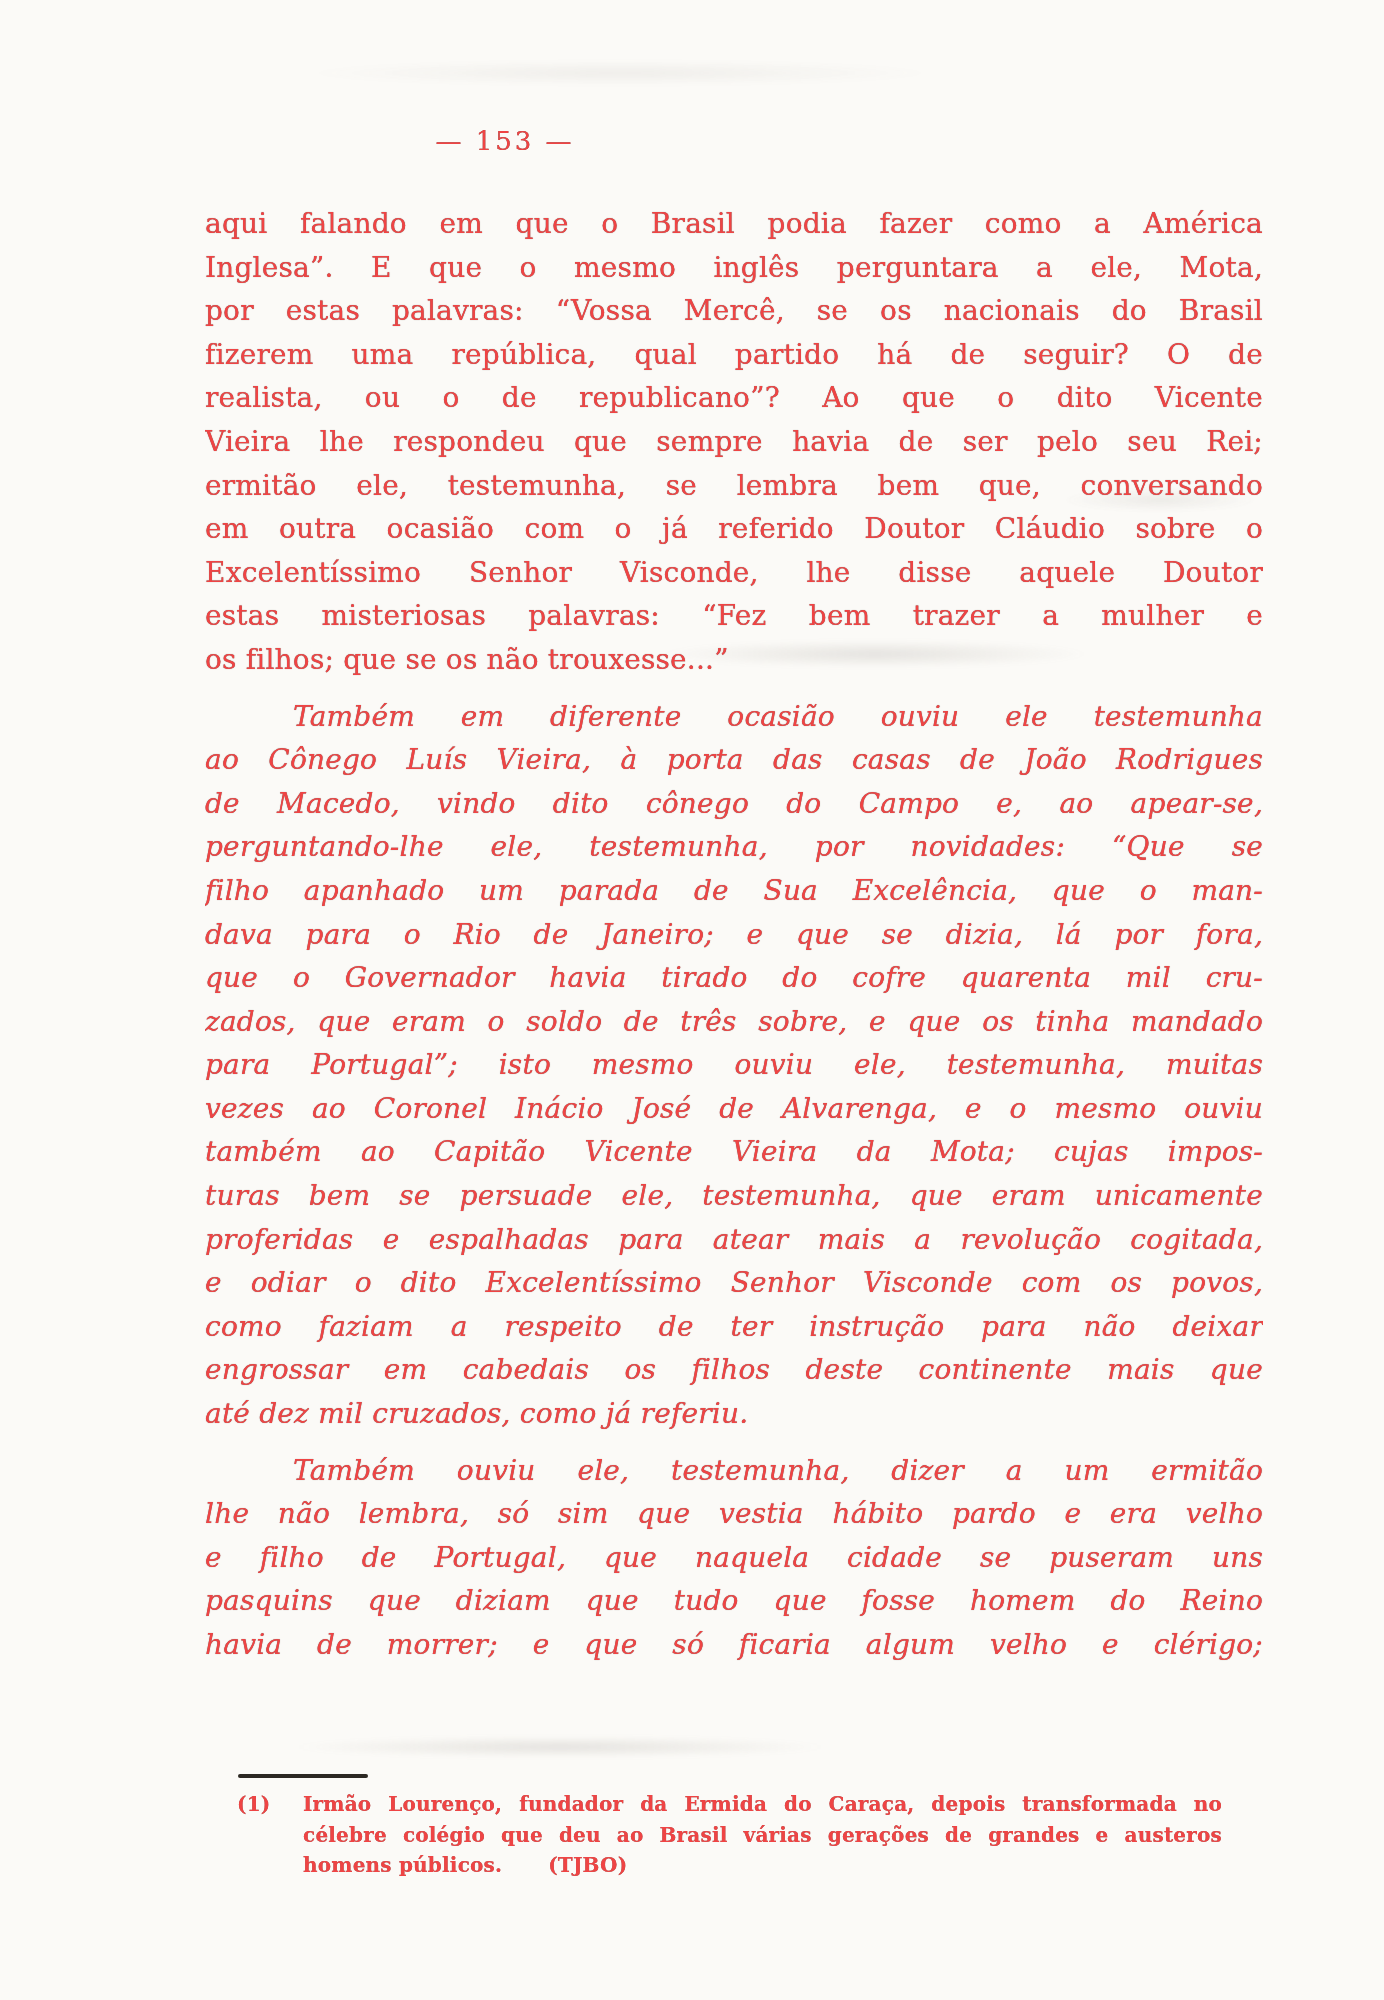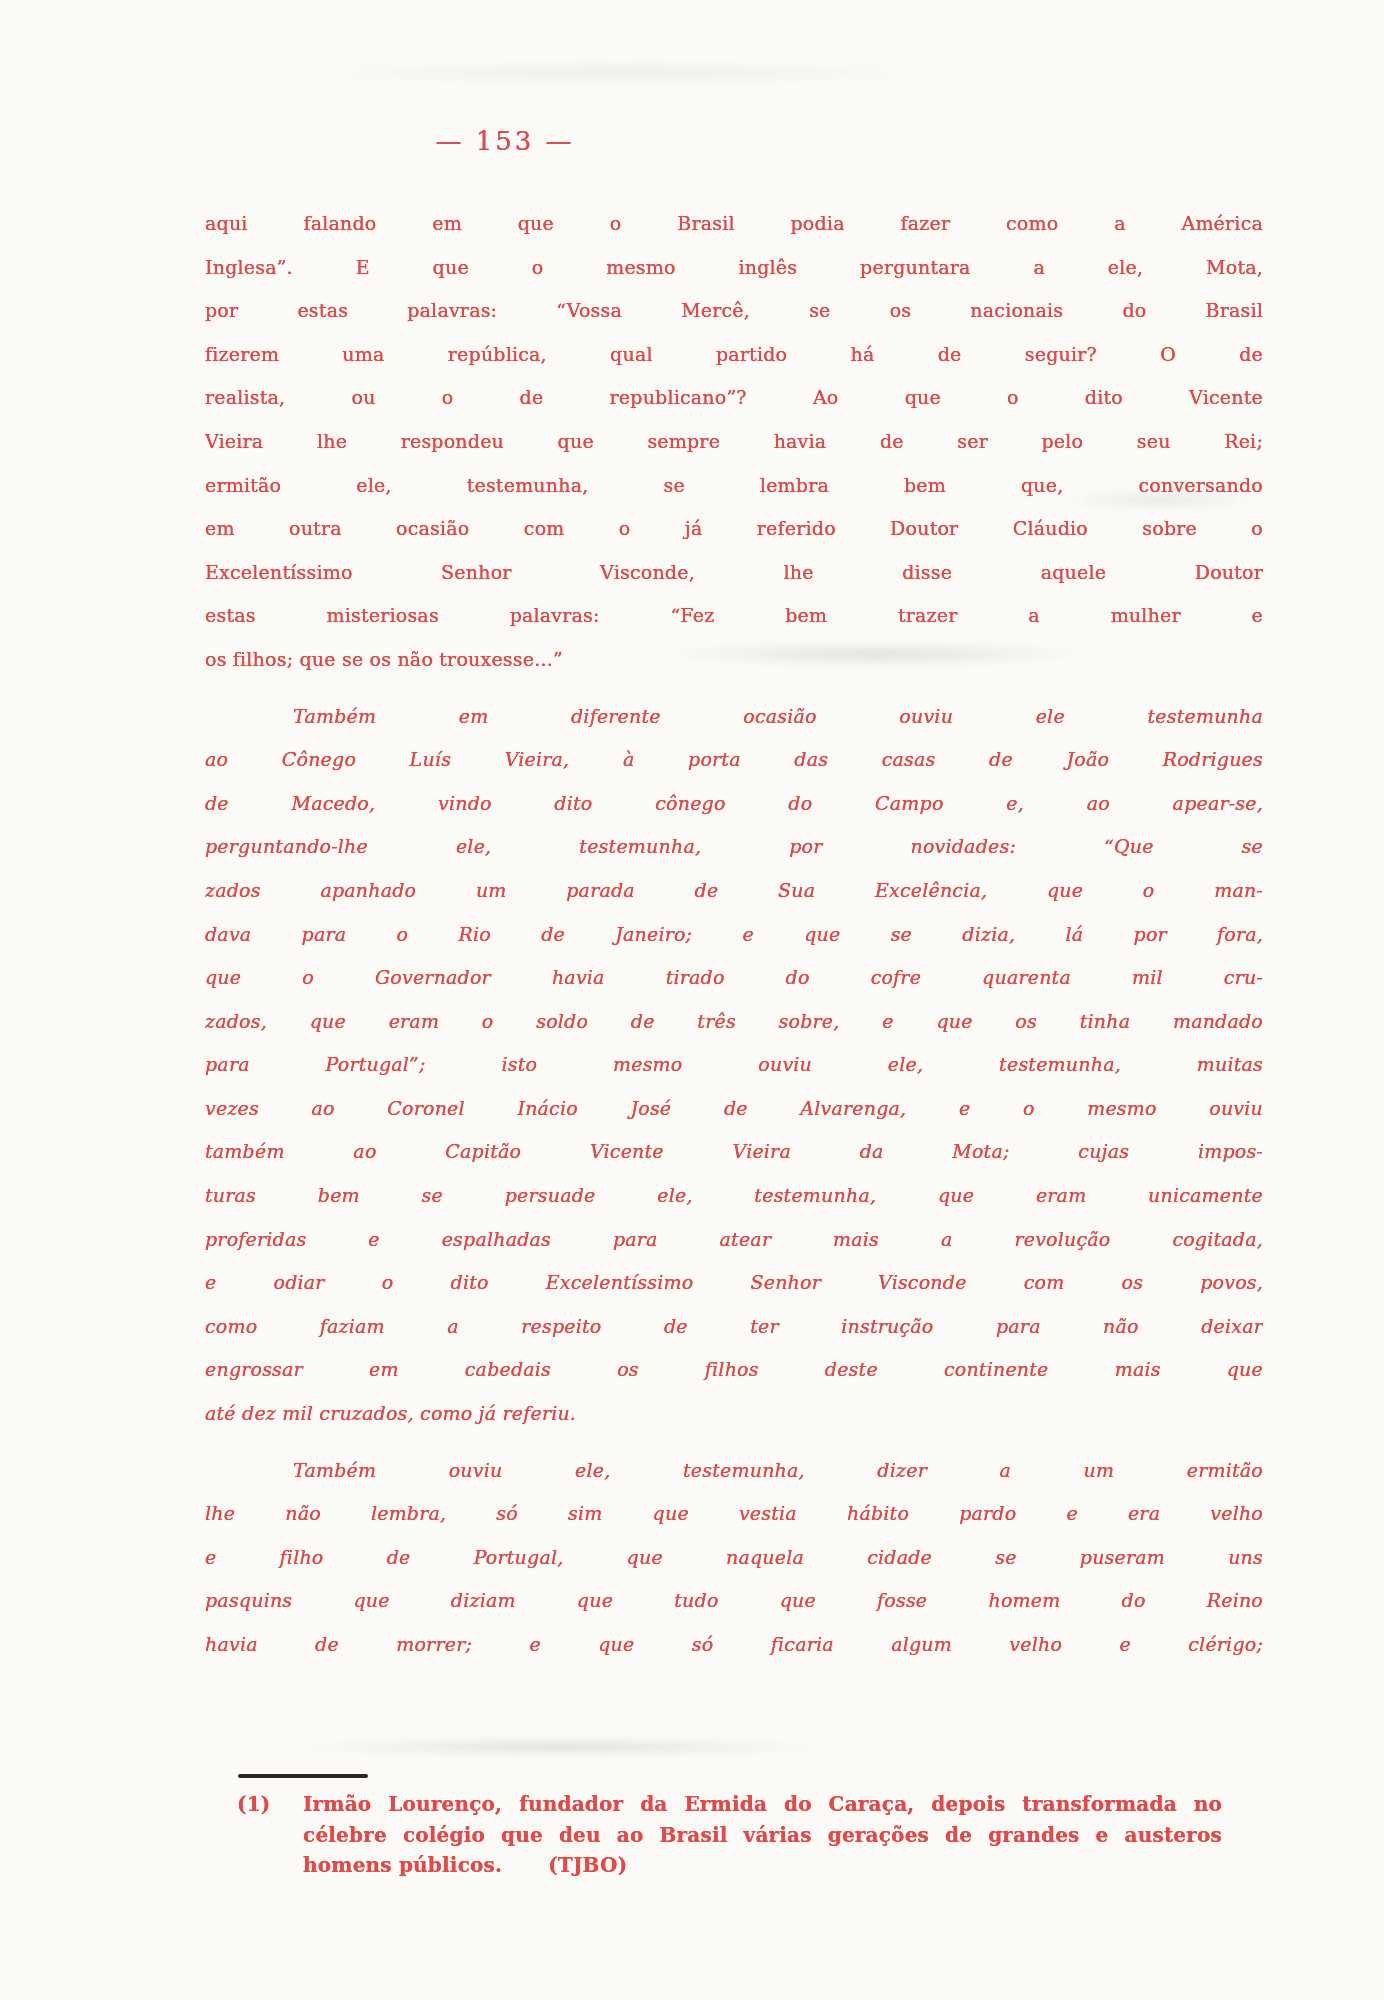--- a/index.html
+++ b/index.html
@@ -11,21 +11,21 @@
     color:#ef4444;
     overflow:hidden;
   }
   .page-number{
     position:absolute;left:415px;top:126px;width:180px;
     text-align:center;font-size:26px;letter-spacing:3px;
     text-shadow:0 0 .6px rgba(35,30,25,.75);
   }
   .text-block{
     position:absolute;left:205px;top:202px;width:1058px;
-    font-size:19px;line-height:43.6px;
+    font-size:28px;line-height:43.6px;
     text-shadow:0 0 .7px rgba(35,30,25,.72);
   }
   .para{margin:0;}
   .para + .para{margin-top:13px;font-style:italic;}
   .line{
     text-align:justify;
     text-align-last:justify;
     height:43.6px;overflow:hidden;
     letter-spacing:.2px;
   }
@@ -79,21 +79,21 @@
         <div class="line">em outra ocasião com o já referido Doutor Cláudio sobre o</div>
         <div class="line">Excelentíssimo Senhor Visconde, lhe disse aquele Doutor</div>
         <div class="line">estas misteriosas palavras:  “Fez bem trazer a mulher e</div>
         <div class="line ragged">os filhos; que se os não trouxesse...”</div>
       </div>
       <div class="para">
         <div class="line indent">Também em diferente ocasião ouviu ele testemunha</div>
         <div class="line">ao Cônego Luís Vieira, à porta das casas de João Rodrigues</div>
         <div class="line">de Macedo, vindo dito cônego do Campo e, ao apear-se,</div>
         <div class="line">perguntando-lhe ele, testemunha, por novidades:  “Que se</div>
-        <div class="line">zados apanhado um parada de Sua Excelência, que o man-</div>
+        <div class="line">filho apanhado um parada de Sua Excelência, que o man-</div>
         <div class="line">dava para o Rio de Janeiro; e que se dizia, lá por fora,</div>
         <div class="line">que o Governador havia tirado do cofre quarenta mil cru-</div>
         <div class="line">zados, que eram o soldo de três sobre, e que os tinha mandado</div>
         <div class="line">para Portugal”; isto mesmo ouviu ele, testemunha, muitas</div>
         <div class="line">vezes ao Coronel Inácio José de Alvarenga, e o mesmo ouviu</div>
         <div class="line">também ao Capitão Vicente Vieira da Mota; cujas impos-</div>
         <div class="line">turas bem se persuade ele, testemunha, que eram unicamente</div>
         <div class="line">proferidas e espalhadas para atear mais a revolução cogitada,</div>
         <div class="line">e odiar o dito Excelentíssimo Senhor Visconde com os povos,</div>
         <div class="line">como faziam a respeito de ter instrução para não deixar</div>

